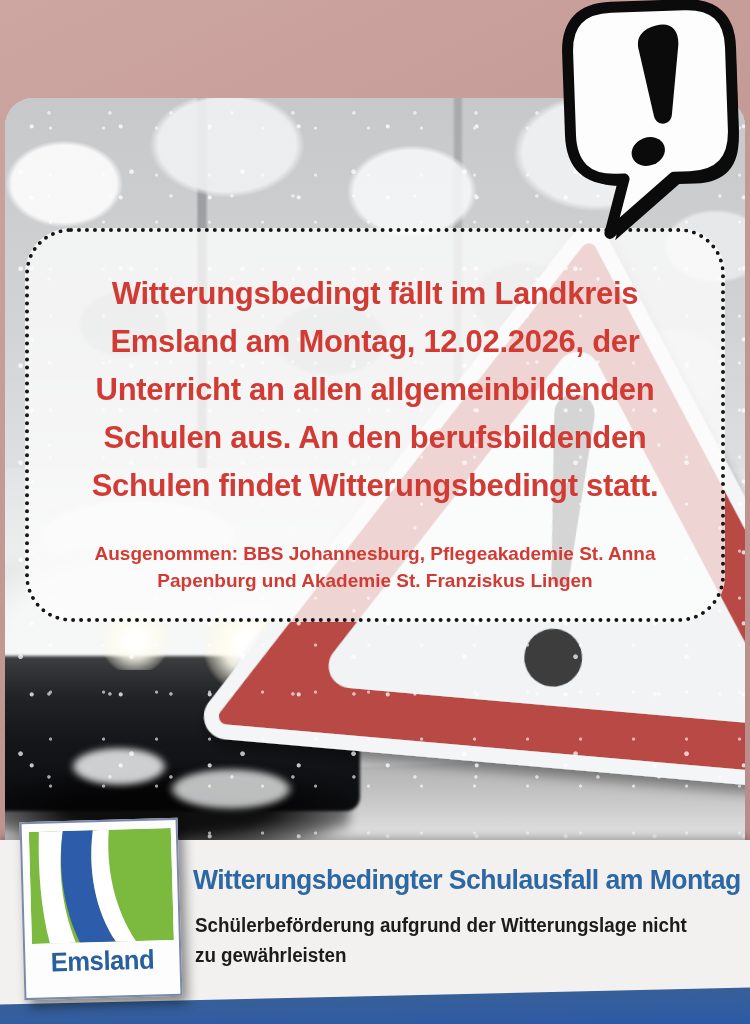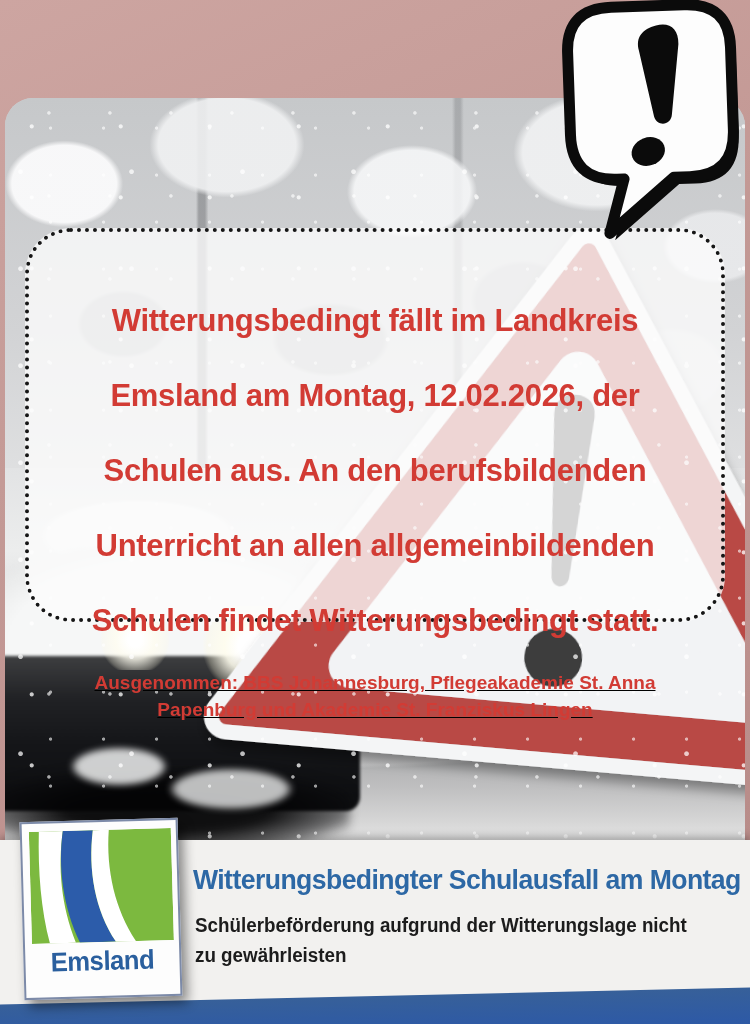--- a/index.html
+++ b/index.html
@@ -60,22 +60,22 @@
       radial-gradient(circle at 30% 40%,rgba(255,255,255,.95) 1.6px,transparent 2.5px),
       radial-gradient(circle at 72% 18%,rgba(255,255,255,.8) 1.3px,transparent 2.2px),
       radial-gradient(circle at 14% 76%,rgba(255,255,255,.9) 1.9px,transparent 2.8px),
       radial-gradient(circle at 86% 64%,rgba(255,255,255,.75) 1.2px,transparent 2px);
     background-size:89px 71px,61px 83px,111px 97px,53px 47px;}
   
   .notice-box{position:absolute;left:25px;top:228px;width:700px;height:394px;box-sizing:border-box;
     border:4px dotted #161616;border-radius:46px;background:rgba(253,253,253,.78);
     padding-top:38px;z-index:3;}
   .notice-line{text-align:center;font-weight:bold;font-size:31px;line-height:48px;
-    color:#d23b34;letter-spacing:-.3px;white-space:nowrap;margin-top:27px;}
-  .exception{margin-top:24px;text-decoration:underline;}
+    color:#d23b34;letter-spacing:-.3px;white-space:nowrap;}
+  .exception{margin-top:30px;}
   .exception-line{text-align:center;font-weight:bold;font-size:19px;line-height:27px;
     color:#d23b34;white-space:nowrap;}
   
   .bubble-svg{position:absolute;left:540px;top:0;z-index:4;}
   
   .banner{position:absolute;left:0;top:840px;width:750px;height:184px;background:#f2f1ef;
     box-shadow:0 -3px 8px rgba(0,0,0,.3);overflow:hidden;z-index:2;}
   .banner-title{position:absolute;left:193px;top:24px;color:#2d68a5;font-size:28px;
     font-weight:bold;letter-spacing:-.6px;white-space:nowrap;
     transform:scaleX(.95);transform-origin:left top;}
@@ -123,22 +123,22 @@
         <path d="M555,296 C570,296 577,306 575,321 L564,478 C563,492 547,492 546,478 L535,321 C533,306 540,296 555,296 Z" fill="#4a4b4c"></path>
         <circle cx="555" cy="560" r="29" fill="#3c3d3e"></circle>
       </g>
     </svg>
     <div class="flakes"></div>
   </div>
 
   <div class="notice-box">
     <div class="notice-line">Witterungsbedingt fällt im Landkreis</div>
     <div class="notice-line">Emsland am Montag, 12.02.2026, der</div>
+    <div class="notice-line">Unterricht an allen allgemeinbildenden</div>
     <div class="notice-line">Schulen aus. An den berufsbildenden</div>
-    <div class="notice-line">Unterricht an allen allgemeinbildenden</div>
     <div class="notice-line">Schulen findet Witterungsbedingt statt.</div>
     <div class="exception">
       <div class="exception-line">Ausgenommen: BBS Johannesburg, Pflegeakademie St. Anna</div>
       <div class="exception-line">Papenburg und Akademie St. Franziskus Lingen</div>
     </div>
   </div>
 
   <svg class="bubble-svg" width="210" height="248" viewBox="0 0 210 248">
     <g transform="rotate(-2 110 120)">
       <path d="M75,6 H148 Q193,6 193,50 V132 Q193,178 148,178 H132 L66,232 L82,178 H75 Q30,178 30,132 V50 Q30,6 75,6 Z" fill="#0b0b0b" transform="translate(5,7)"></path>

